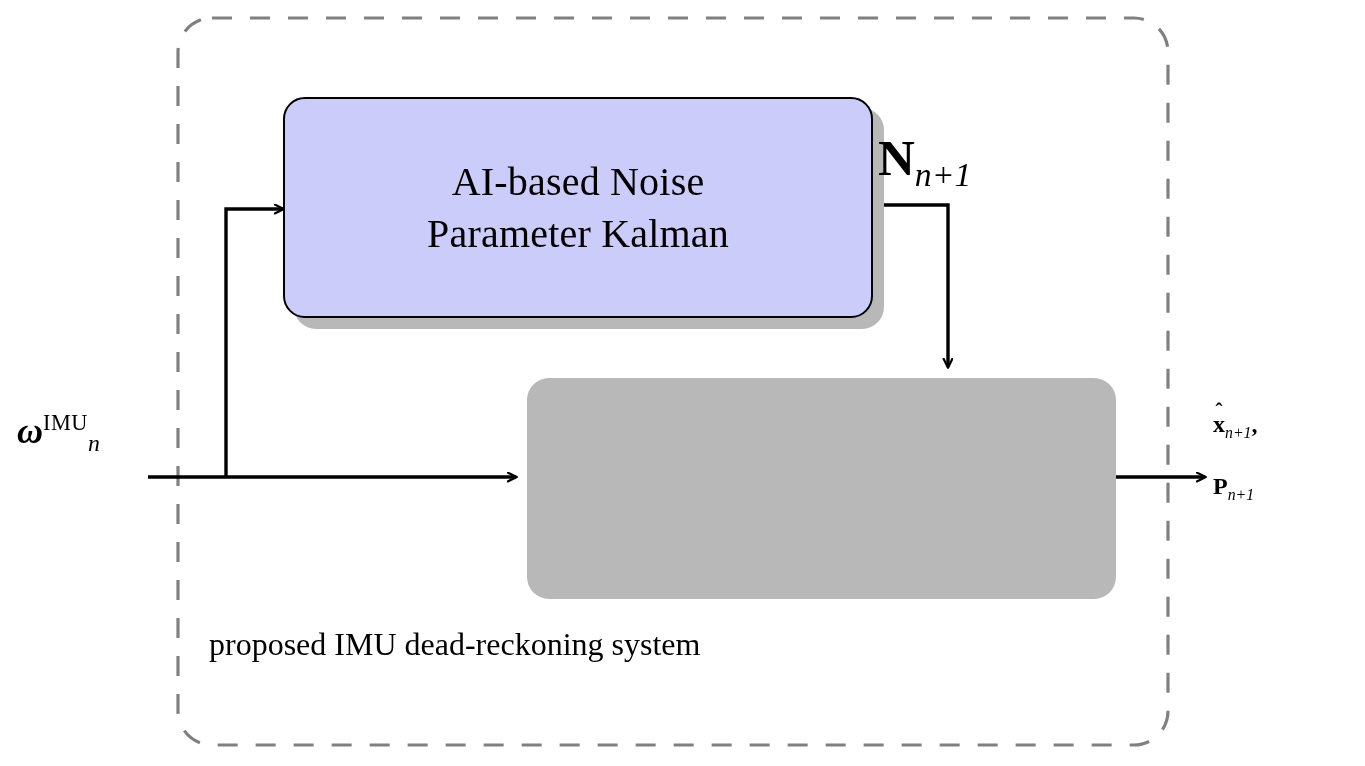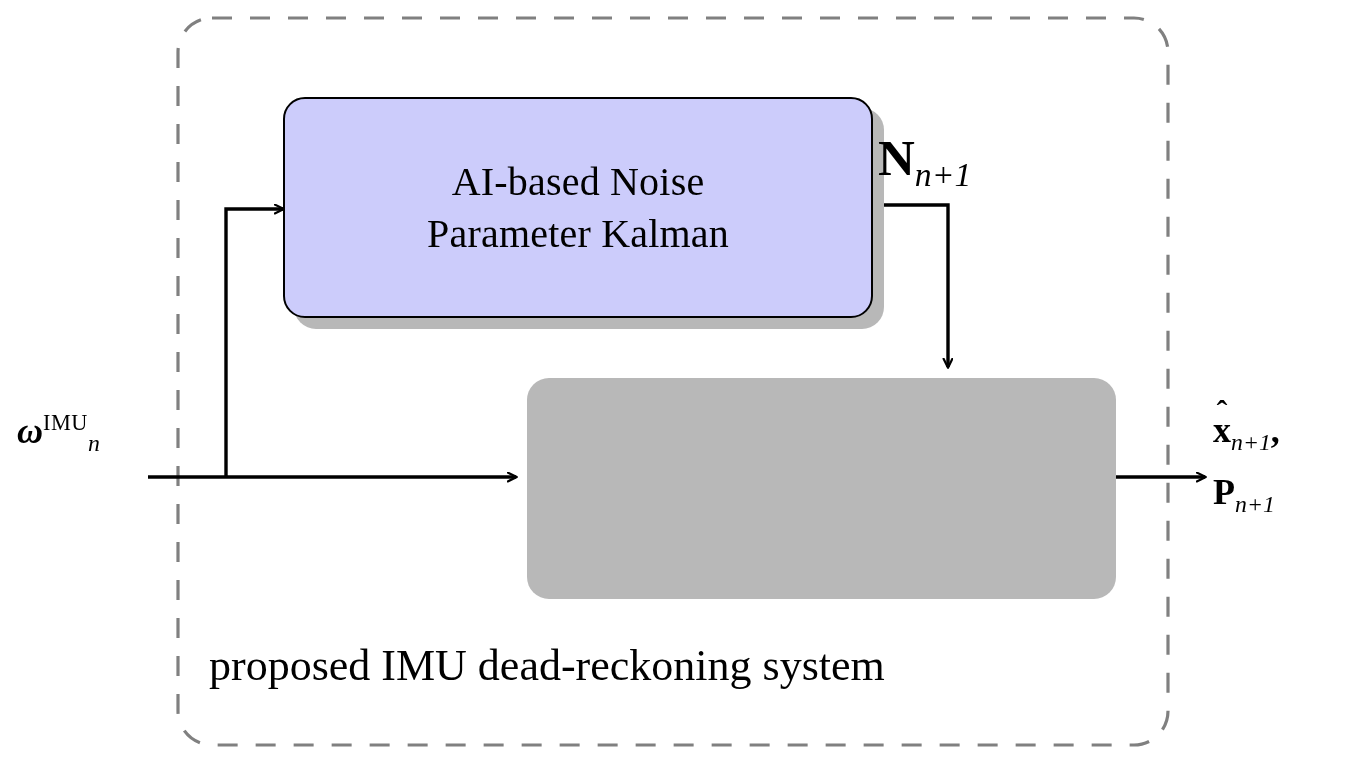--- a/index.html
+++ b/index.html
@@ -67,35 +67,35 @@
     width: 589px; height: 221px;
   }
   
   .label {
     position: absolute;
     white-space: nowrap;
     line-height: 1.0;
   }
   #caption {
     left: 209px;
-    top: 644px;
-    font-size: 44px;
+    top: 628px;
+    font-size: 32px;
   }
   #input-label {
     left: 8px;
     top: 412px;
     font-size: 36px;
     font-weight: bold;
     text-align: left;
     margin-left: 9px;
   }
   #output-label {
     left: 1213px;
     top: 412px;
-    font-size: 36px;
+    font-size: 24px;
     font-weight: bold;
     text-align: left;
   }
   #n-label {
     left: 878px;
     top: 133px;
     font-size: 51px;
     font-weight: bold;
   }
   .mrow { display: block; height: 62px; position: relative; }

